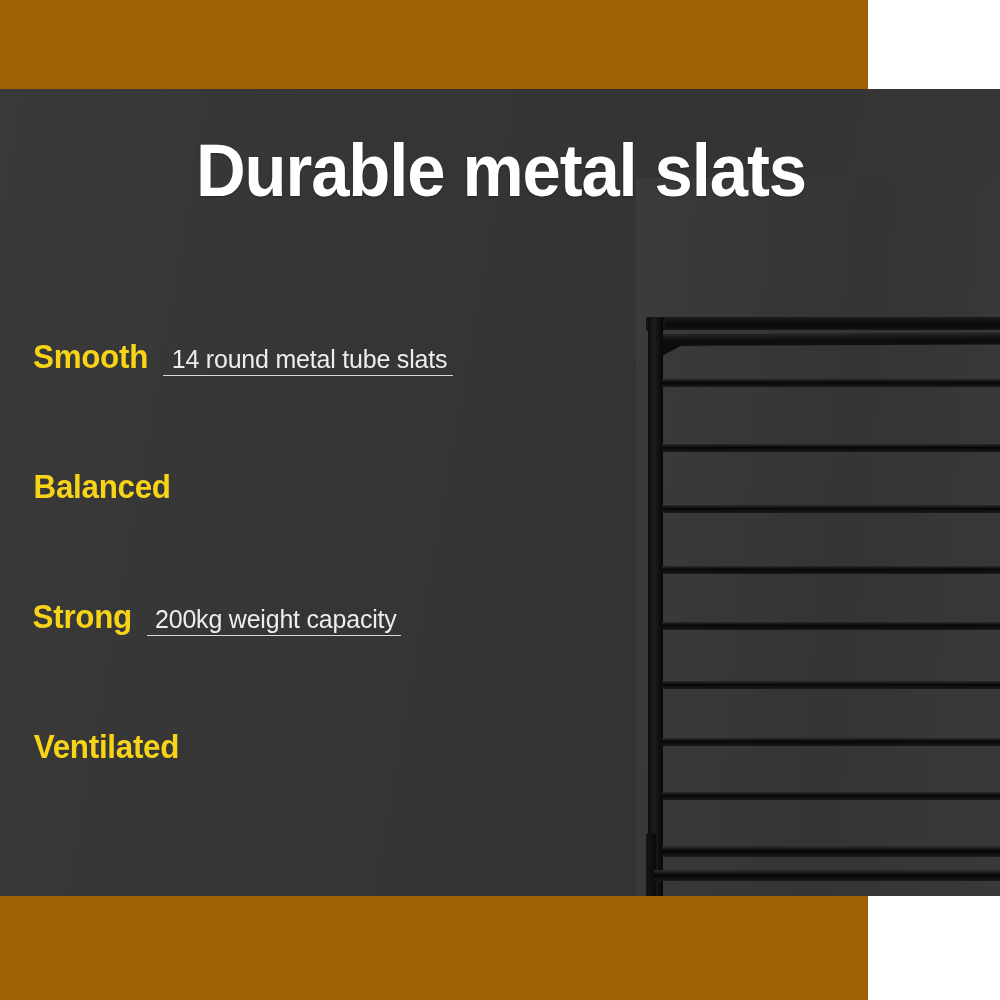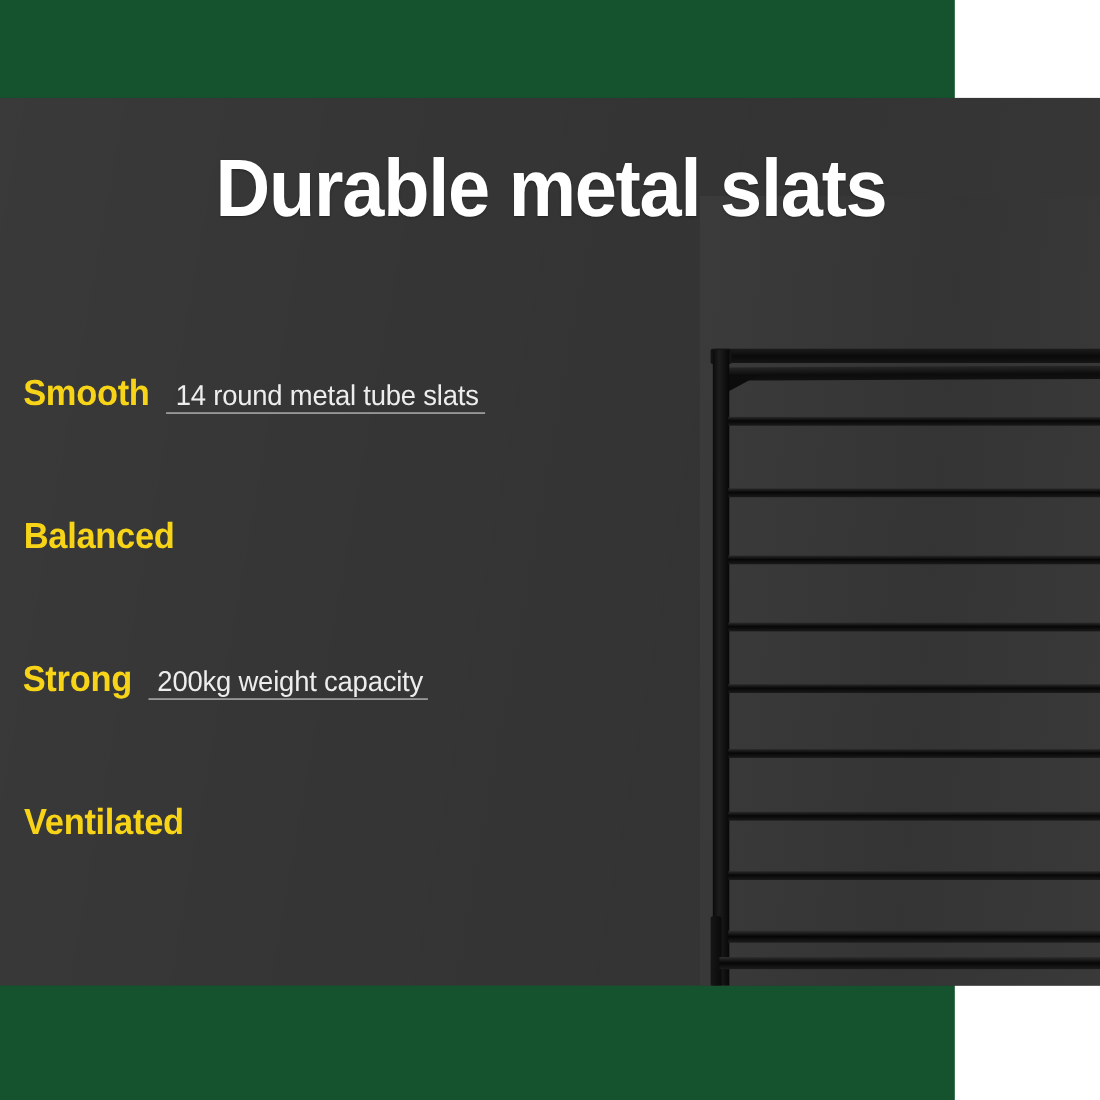--- a/index.html
+++ b/index.html
@@ -11,21 +11,21 @@
     width: 1000px;
     height: 1000px;
     font-family: "Liberation Sans", sans-serif;
     overflow: hidden;
   }
 
   #canvas {
     position: relative;
     width: 868px;
     height: 1000px;
-    background: #14532d;
+    background: #a16207;
   }
 
   
   .panel {
     position: absolute;
     left: 0;
     top: 89px;
     width: 1000px;
     height: 807px;
     background: #353535;
@@ -52,21 +52,21 @@
     letter-spacing: -1.2px;
     transform: scaleX(0.93);
     transform-origin: left center;
     white-space: nowrap;
     text-shadow: 0 1px 2px rgba(0,0,0,0.35);
   }
 
   
   .features {
     position: absolute;
-    left: 18px;
+    left: 30px;
     top: 338px;
     width: 600px;
   }
   .feature-row {
     position: relative;
     display: flex;
     align-items: baseline;
     height: 130px;
   }
   .feature-term {

